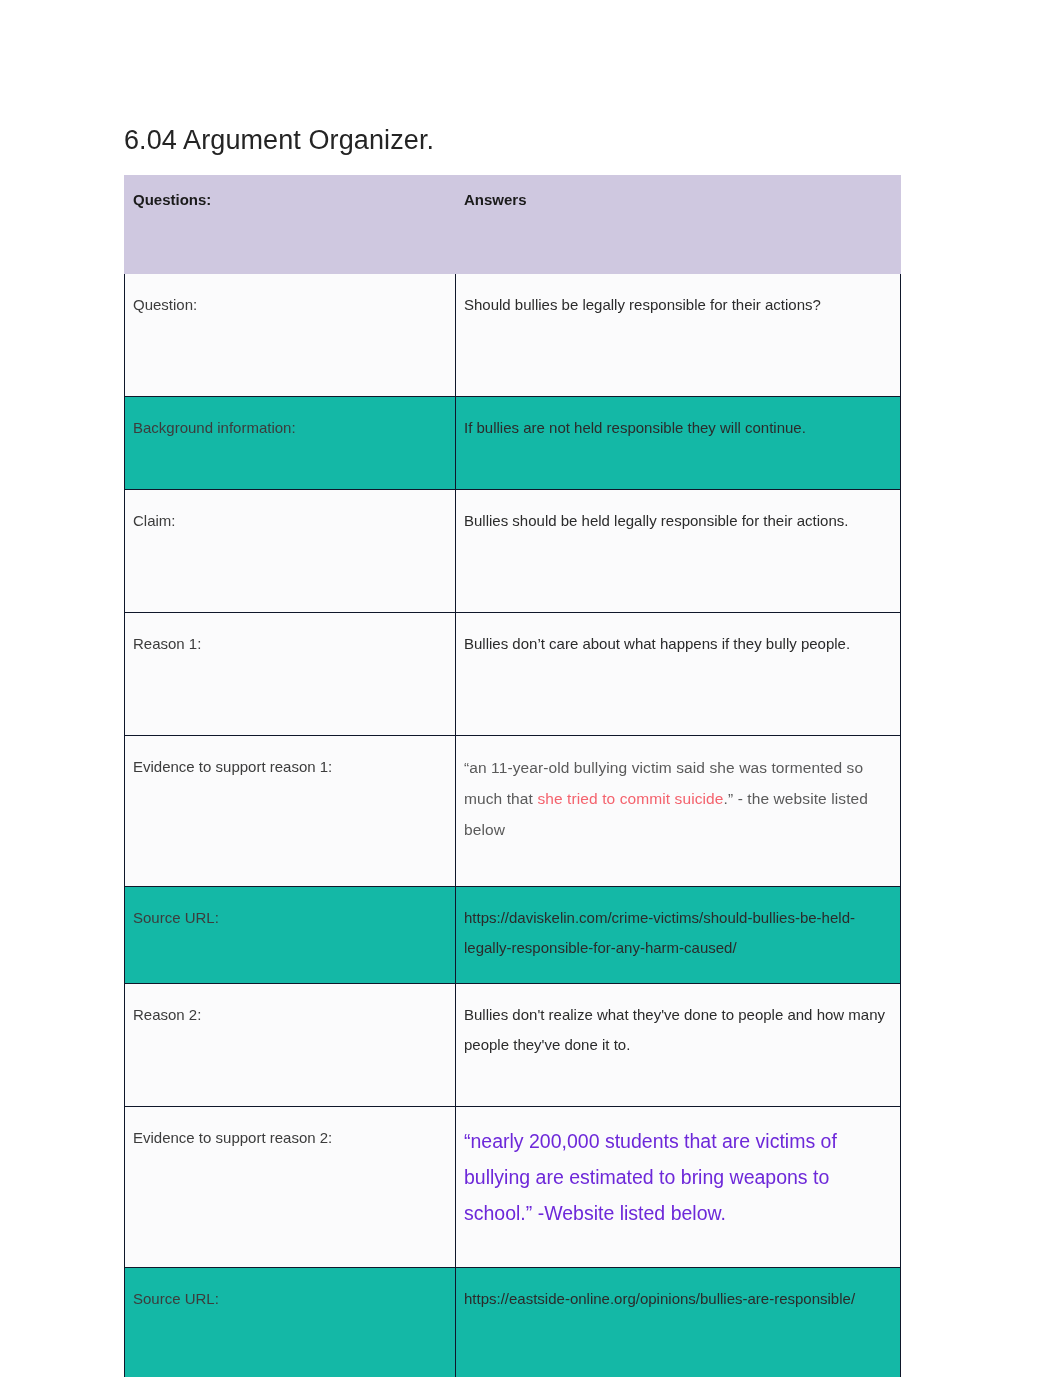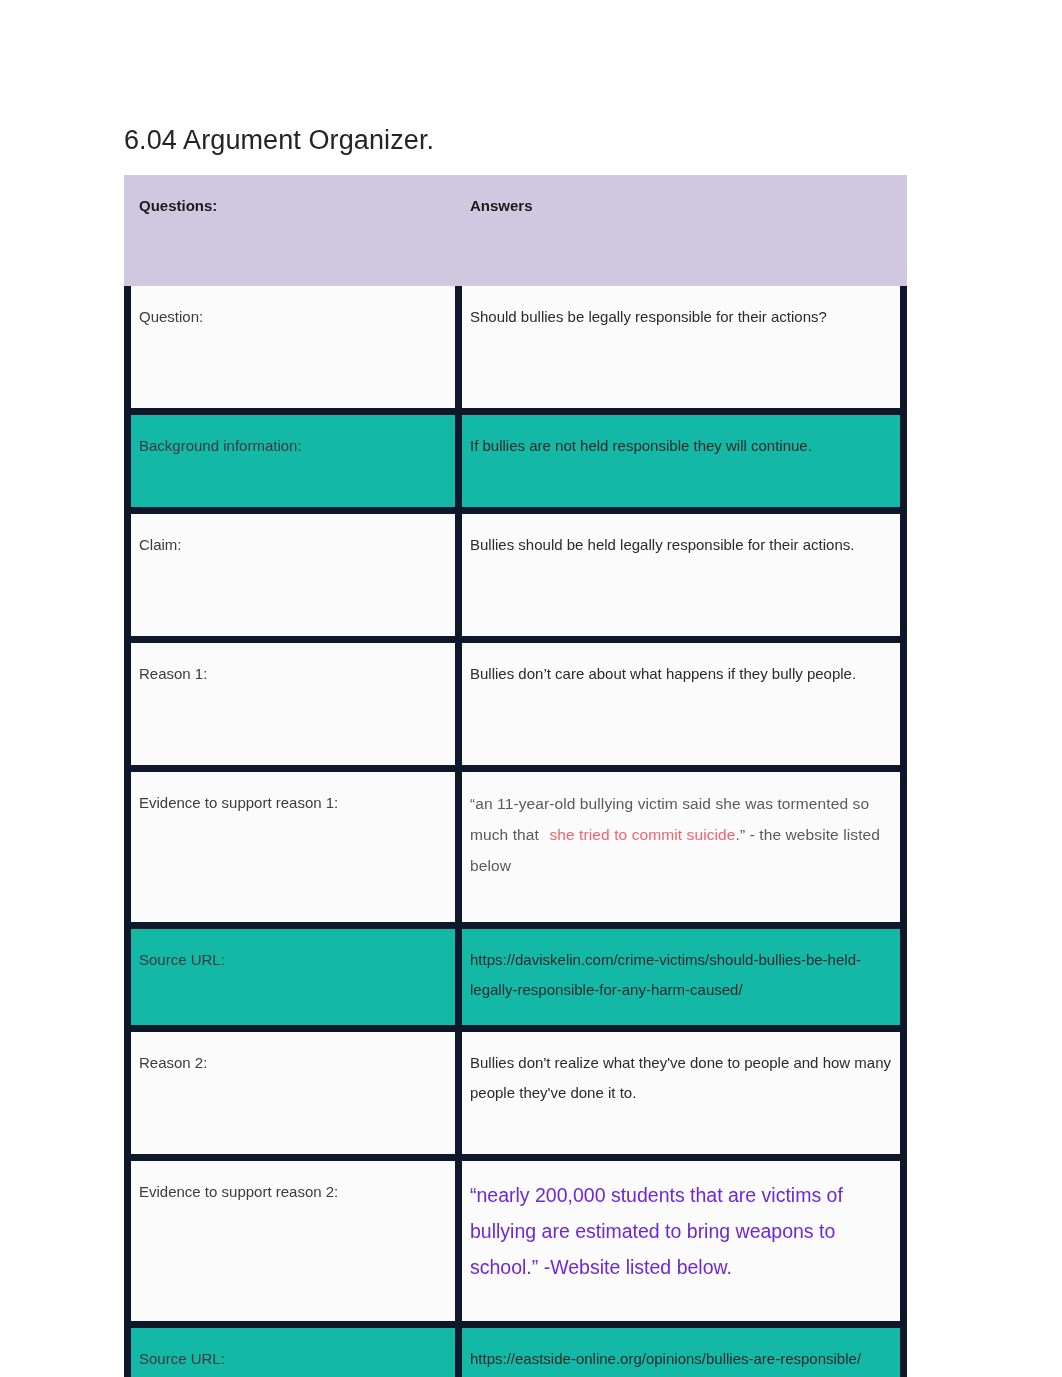--- a/index.html
+++ b/index.html
@@ -37,21 +37,21 @@
     top: 175px;
     width: 776px;
     border-collapse: collapse;
     table-layout: fixed;
   }
   .organizer-table col.c1 { width: 331px; }
   .organizer-table col.c2 { width: 445px; }
 
   .organizer-table th,
   .organizer-table td {
-    border: 7px solid #0f172a;
+    border: 1px solid #0f172a;
     vertical-align: top;
     padding: 16px 8px 14px 8px;
     background: #fbfbfc;
   }
   .head-row th {
     background: #cfc8e0;
     border-color: #cfc8e0;
     height: 70px;
     padding-top: 13px;
     font-weight: bold;
@@ -79,21 +79,20 @@
   }
   
   .ans-evidence1 {
     font-size: 15.5px;
     line-height: 31px;
     color: #5a5a5a;
     letter-spacing: 0.1px;
   }
   .ans-evidence1 .hl {
     color: #f4626d;
-    margin-left: 6px;
   }
   
   .ans-evidence2 {
     font-size: 19.5px;
     line-height: 36px;
     color: #6d28d9;
   }
   .r-question td   { height: 92px; }
   .r-background td { height: 62px; }
   .r-claim td      { height: 92px; }

